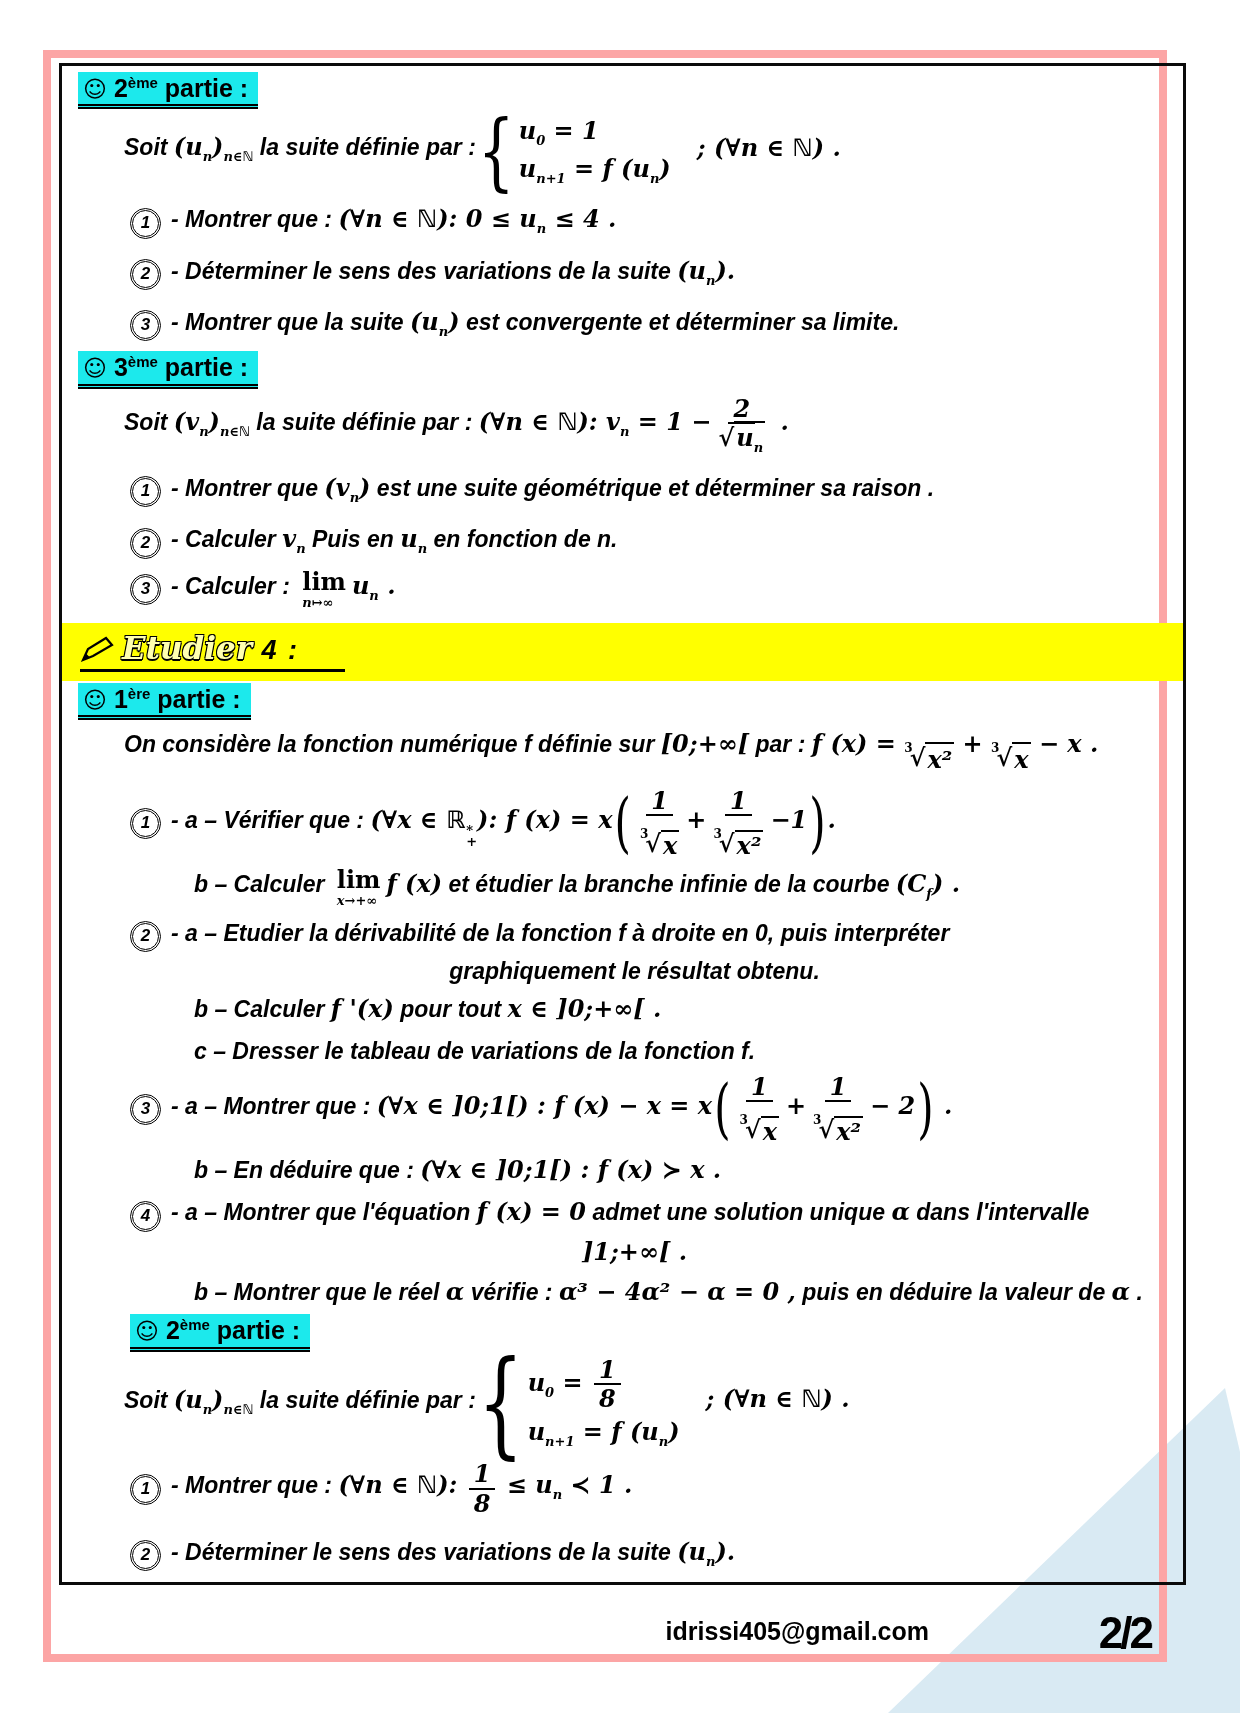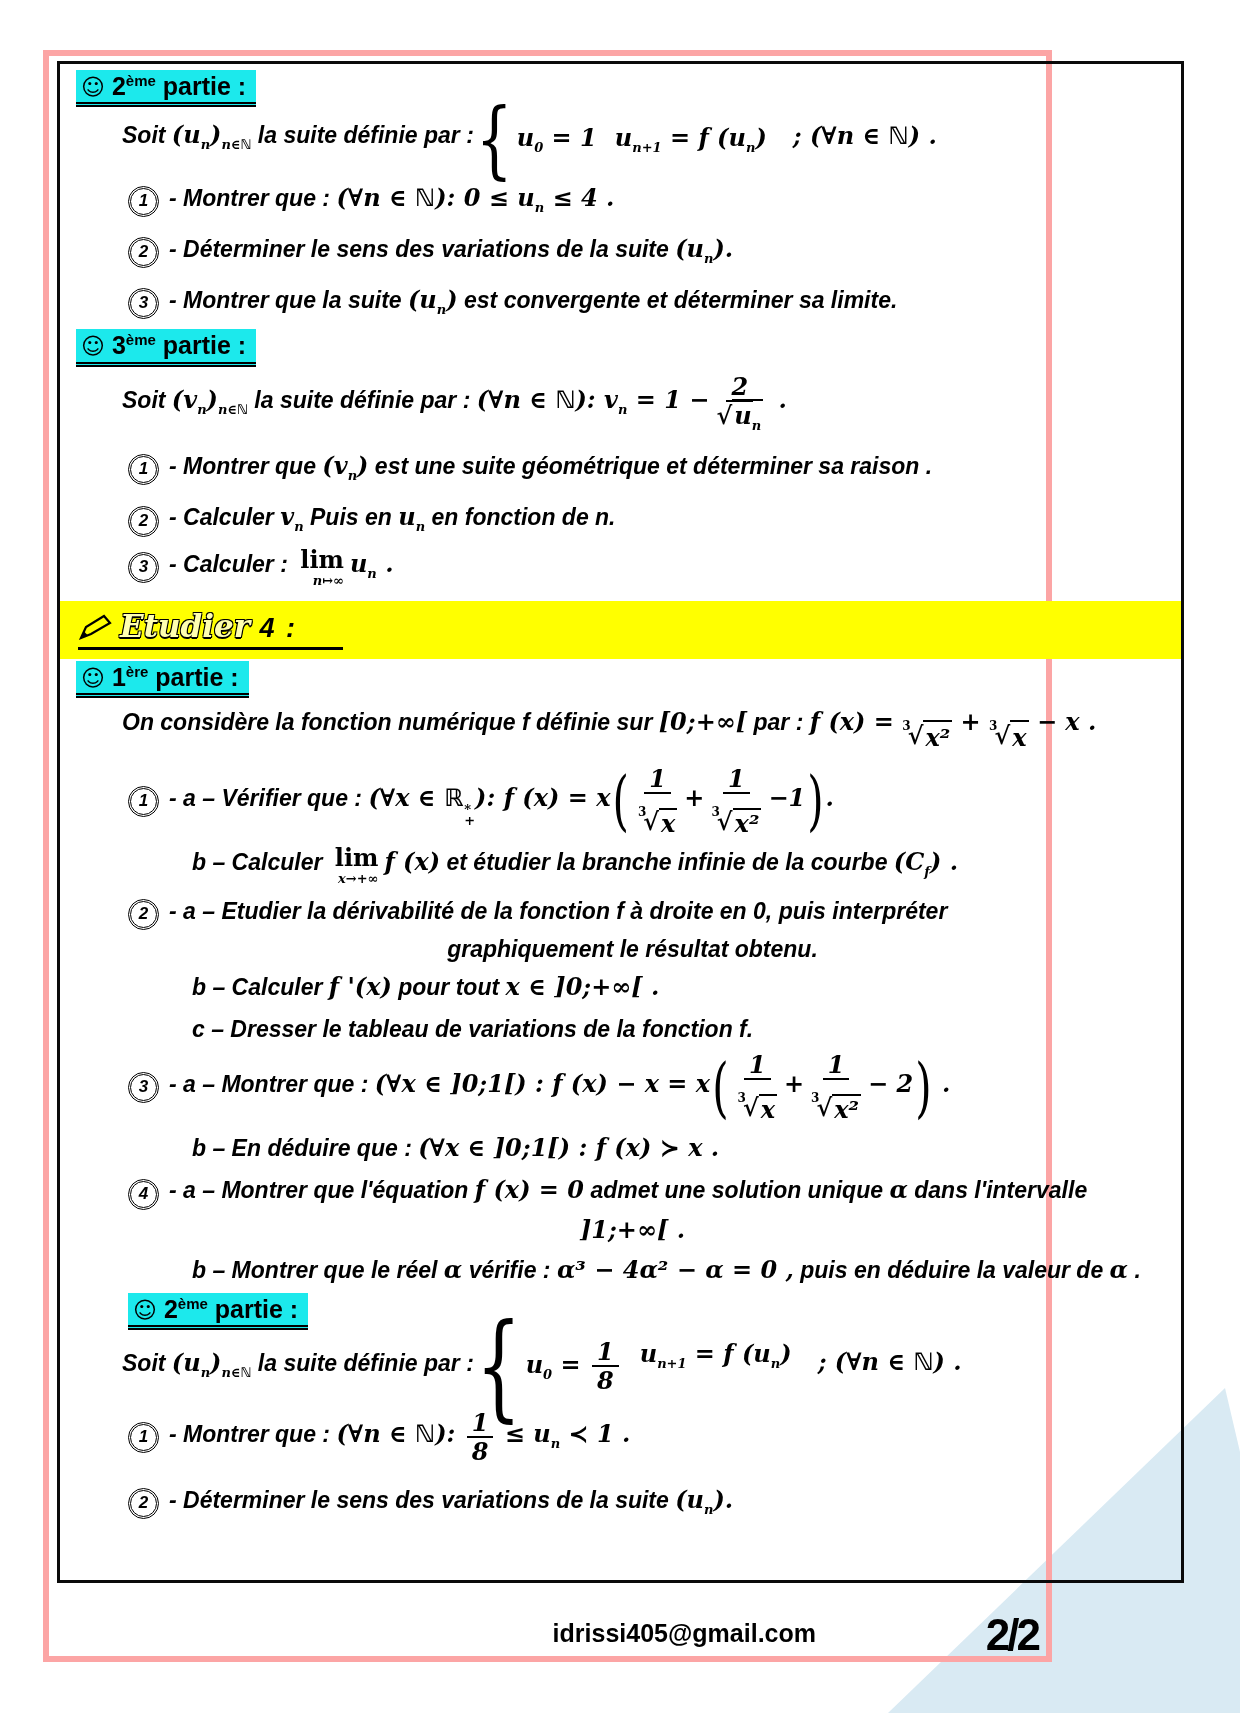--- a/index.html
+++ b/index.html
@@ -1,22 +1,22 @@
 <!DOCTYPE html>
 <html><head>
 <meta charset="utf-8">
 <style>
   * { box-sizing: border-box; margin: 0; padding: 0; }
   html,body { background:#fff; }
   .page { position:relative; width:1240px; height:1713px; background:#fff; overflow:hidden;
           font-family:"Liberation Sans",sans-serif; color:#000; }
   .tri { position:absolute; left:0; top:0; width:1240px; height:1713px; z-index:0; }
 
-  .outer { position:absolute; left:43px; top:50px; width:1009px; height:1612px;
-           border:6px solid #fca5a5; z-index:1; background:transparent; }
+  .outer { position:absolute; left:43px; top:50px; width:1124px; height:1612px;
+           border:8px solid #fca5a5; z-index:1; background:transparent; }
   .inner { position:absolute; left:8px; top:5px; width:1127px; height:1522px;
            border:3px solid #0a0a0a; padding:4px 12px 0 16px; overflow:hidden; background:transparent; }
 
   
   .hd { display:inline-block; background:#1ce9ec; padding:2px 10px 1px 5px;
         border-bottom:5px double #000; font-weight:700; font-size:25px; font-style:normal; }
   .hd .smiley { font-family:"DejaVu Sans",sans-serif; font-weight:400; font-size:23px; }
   .hd sup { font-size:15px; font-weight:700; }
 
   
@@ -49,32 +49,32 @@
   .fr .n { border-bottom:2px solid #000; padding:0 5px; text-align:center; }
   .fr .d { padding:0 4px; }
 
   
   .cbrt { display:inline-flex; align-items:flex-start; }
   .cbrt sup { font-size:12px; font-style:normal; margin:-2px -3px 0 0; vertical-align:top; }
   .rsym { font-style:normal; }
   .orad { border-top:2px solid #000; padding:0 2px; }
 
   
-  .lim { display:inline-flex; flex-direction:column; align-items:flex-end; vertical-align:middle;
+  .lim { display:inline-flex; flex-direction:column; align-items:flex-start; vertical-align:middle;
          line-height:1; margin:0 6px; }
   .lim .lw { font-family:"DejaVu Serif",serif; font-style:normal; font-weight:700; font-size:24px; }
   .lim .ls { font-size:13px; margin-top:2px; }
 
   
   .bp { font-family:"DejaVu Serif",serif; font-style:normal; font-weight:400; font-size:42px;
         display:inline-block; transform:scaleY(1.55); vertical-align:middle; padding:0 2px; line-height:0.9; }
   .sysbr { font-family:"DejaVu Serif",serif; font-style:normal; font-weight:400; font-size:58px;
            display:inline-block; transform:scaleY(1.45); vertical-align:middle; line-height:0.9; margin:0 2px; }
   .sysbr.tall { font-size:72px; transform:scaleY(1.6); }
-  .col { display:inline-flex; flex-direction:row; align-items:flex-start; gap:18px;
+  .col { display:inline-flex; flex-direction:column; align-items:flex-start; gap:3px;
          vertical-align:middle; margin-left:2px; }
   .post { margin-left:26px; }
 
   
   .ssk { display:inline-flex; flex-direction:column; align-items:flex-start; vertical-align:-8px;
          line-height:0.85; margin-left:1px; }
   .ssk .u, .ssk .b { font-size:13px; }
 
   
   .email { position:absolute; right:230px; bottom:8px; font-weight:700; font-size:25px; z-index:2; }

